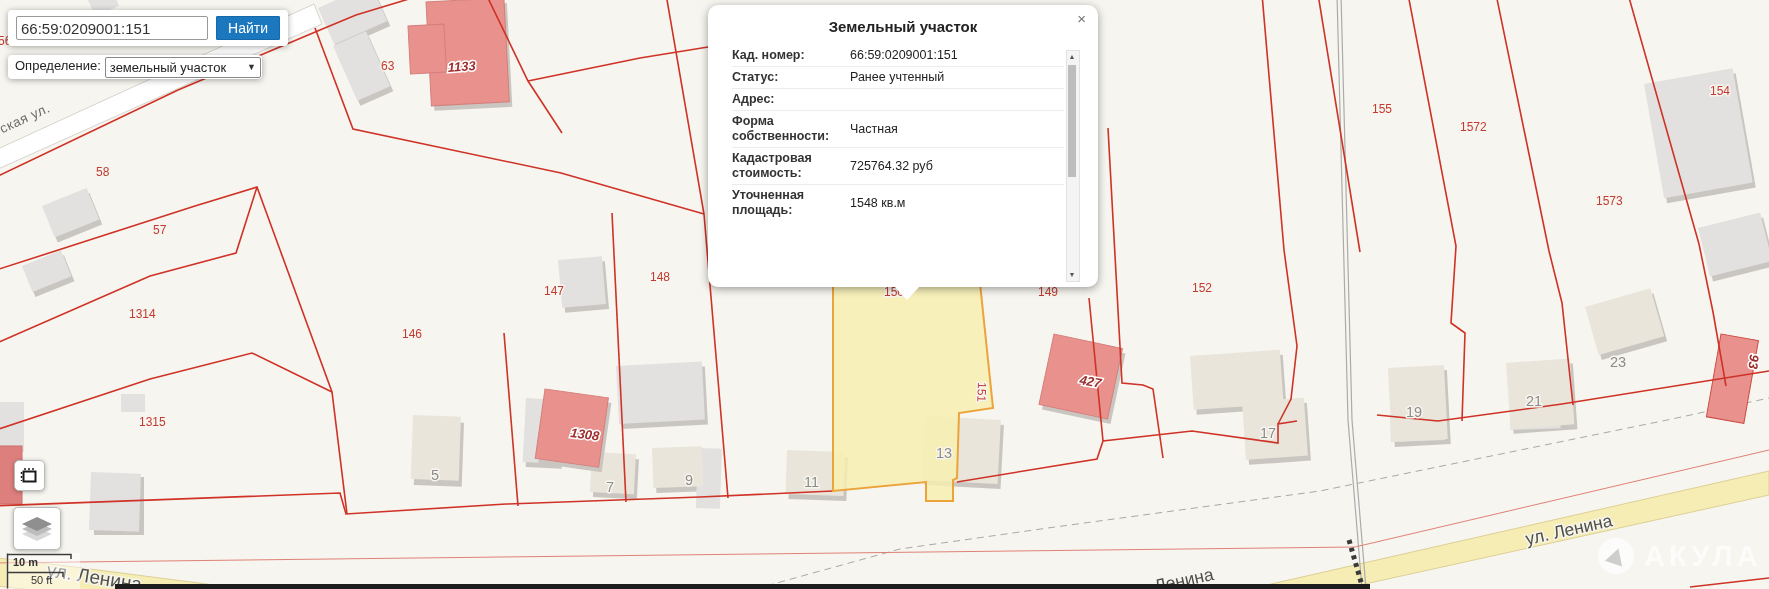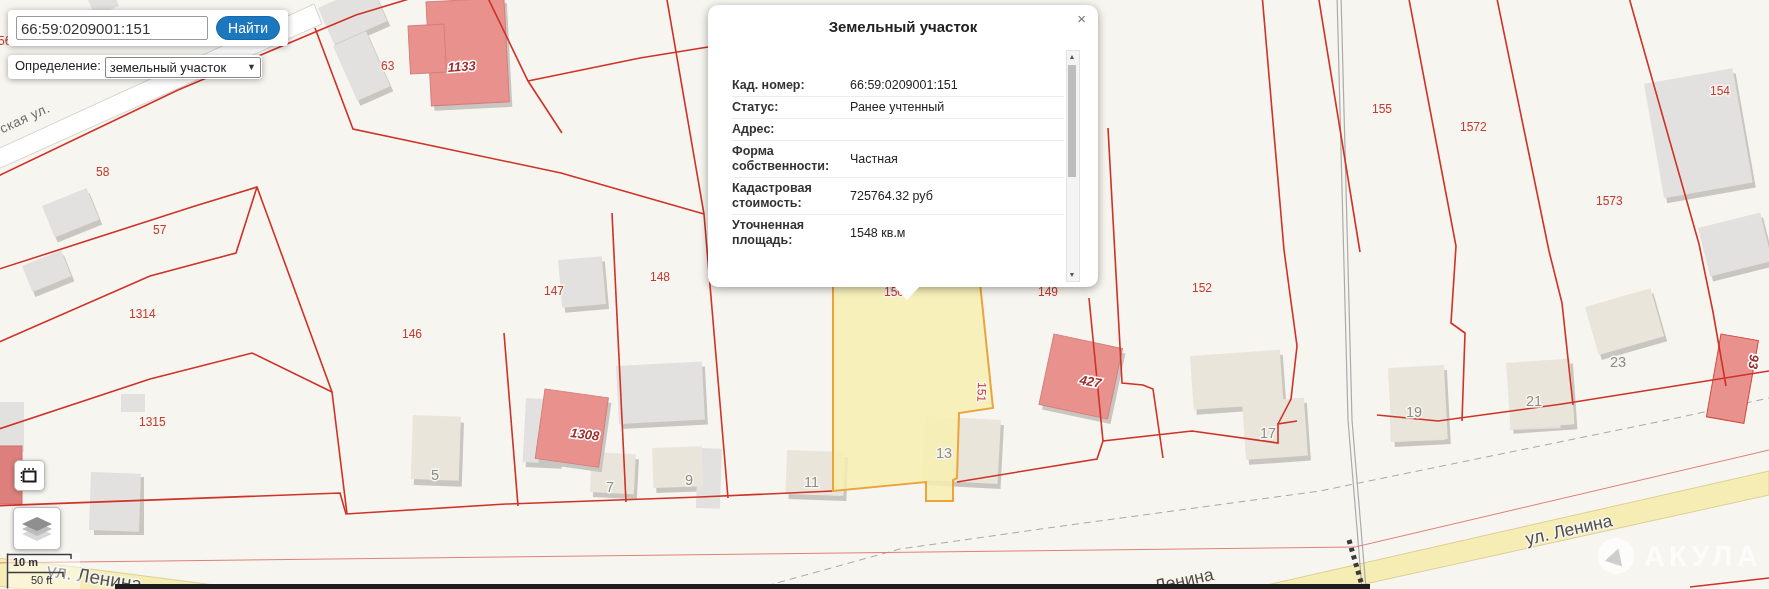--- a/index.html
+++ b/index.html
@@ -18,21 +18,21 @@
   .stmed{font-size:17.5px;fill:#4f4e45;}
 
   
   .panel{position:absolute;background:#fff;border-radius:4px;
          box-shadow:0 1px 6px rgba(0,0,0,.35);}
   #searchPanel{left:8px;top:10px;width:280px;height:36px;}
   #searchInput{position:absolute;left:8px;top:6px;width:182px;height:22px;
        border:1px solid #999;border-radius:2px;font-size:15px;color:#333;
        padding:0 4px;font-family:"Liberation Sans",sans-serif;}
   #findBtn{position:absolute;right:8px;top:6px;width:64px;height:24px;
-       background:#1b78bf;color:#fff;border:1px solid #1668a8;border-radius:12px;
+       background:#1b78bf;color:#fff;border:1px solid #1668a8;border-radius:1px;
        font-size:14px;font-family:"Liberation Sans",sans-serif;cursor:pointer;}
   #defPanel{left:8px;top:55px;width:254px;height:24px;display:flex;
        align-items:center;padding:0;}
   #defPanel .lbl{font-size:13px;color:#222;margin:0 4px 4px 7px;}
   #defSelect{display:flex;align-items:center;justify-content:space-between;
        width:146px;height:19px;border:1px solid #888;border-radius:2px;
        background:#fff;font-size:13px;color:#222;padding:0 4px;cursor:pointer;}
   #defSelect .chev{font-size:9px;color:#333;margin-left:4px;}
 
   
@@ -41,21 +41,21 @@
   #popupArrow{position:absolute;left:893px;top:285px;width:0;height:0;
        border-left:14px solid transparent;border-right:14px solid transparent;
        border-top:15px solid #fff;}
   #popTitle{text-align:center;font-size:15px;font-weight:bold;color:#222;
        padding-top:13px;}
   #popClose{position:absolute;right:12px;top:6px;font-size:15px;color:#757575;
        cursor:pointer;line-height:1;}
   #popContent{position:absolute;left:24px;top:40px;width:332px;height:236px;
        overflow:hidden;font-size:12.5px;color:#222;line-height:1.2;}
   .prow{display:flex;align-items:center;padding:3px 0;border-top:1px solid #ececec;}
-  .prow:first-child{border-top:none;margin-top:30px;}
+  .prow:first-child{border-top:none;}
   .plab{width:112px;flex:none;font-weight:bold;color:#333;}
   .pval{flex:1;padding-left:6px;}
   
   #popScroll{position:absolute;left:358px;top:45px;width:12px;height:230px;
        background:#f4f4f4;border:1px solid #e2e2e2;}
   .sArr{position:absolute;left:0;width:10px;height:12px;text-align:center;
        font-size:7px;color:#555;line-height:12px;cursor:pointer;}
   #sUp{top:0;}
   #sDown{bottom:0;}
   #sThumb{position:absolute;left:1px;top:14px;width:8px;height:112px;

